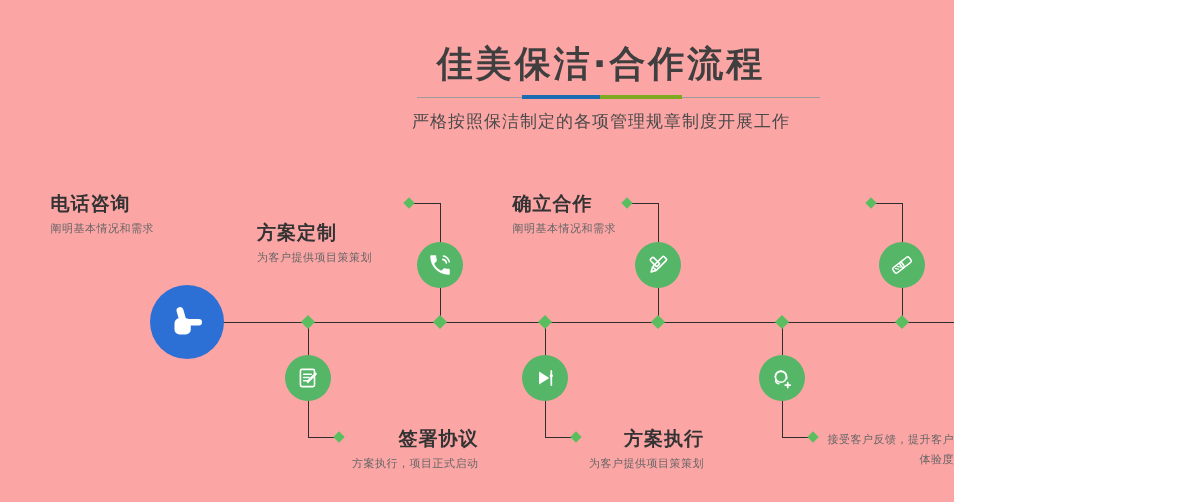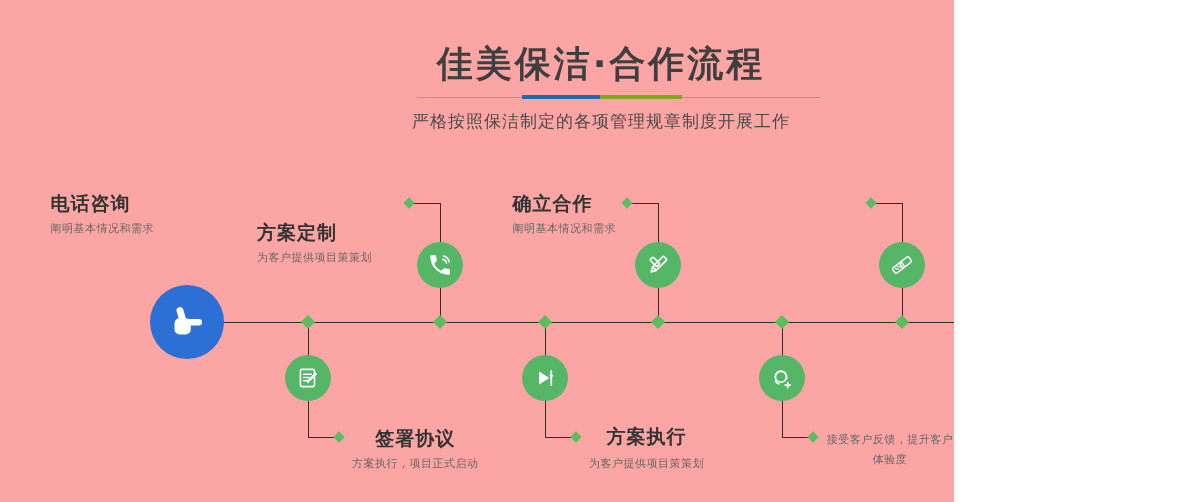--- a/index.html
+++ b/index.html
@@ -35,21 +35,21 @@
     position:absolute;border-radius:50%;z-index:4;
     display:flex;align-items:center;justify-content:center;
   }
   .circle.green{width:46px;height:46px;background:#55b667;}
   .circle.blue{width:74px;height:74px;background:#2c6fd5;}
   .circle svg{display:block;}
   
   .step-title{font-size:19px;font-weight:bold;color:#333;letter-spacing:1px;line-height:24px;}
   .step-sub{font-size:11px;color:#666;letter-spacing:.5px;line-height:20px;margin-top:4px;}
   .tlabel{position:absolute;text-align:left;top:191px;}
-  .blabel{position:absolute;text-align:center;top:426px;}
+  .blabel{position:absolute;text-align:right;top:426px;}
 </style>
 </head>
 <body>
 
 <div class="stage">
 
   <div class="main-title">佳美保洁·合作流程</div>
   <div class="divider-gray"></div>
   <div class="divider-blue"></div>
   <div class="divider-green"></div>
@@ -163,21 +163,21 @@
           <path d="M12 15.2 L19 8.2" stroke-width="2.3"></path>
         </g>
         <path fill="#fff" d="M11 16.8 l2-.5 -1.5-1.5 z"></path>
       </svg>
     </span>
   </div>
 
   <div class="vline" style="left:545px;top:322px;height:115px;"></div>
   <div class="hline" style="left:545px;top:437px;width:27px;"></div>
   <div class="label-diamond" style="left:572px;top:433px;"></div>
-  <div class="blabel" style="left:589px;font-family:Liberation Mono, monospace;">
+  <div class="blabel" style="left:589px;">
     <div class="step-title">方案执行</div>
     <div class="step-sub">为客户提供项目策策划</div>
   </div>
   <div class="circle green" style="left:522px;top:355px;">
     <span>
       <svg width="26" height="26" viewBox="0 0 24 24">
         <path fill="#fff" d="M6.5 6 v12 L16 12 z"></path>
         <path stroke="#fff" stroke-width="1.6" stroke-linecap="round" d="M17.8 5.5 v13"></path>
         <circle cx="17.8" cy="10" r="1.5" fill="#fff"></circle>
       </svg>

